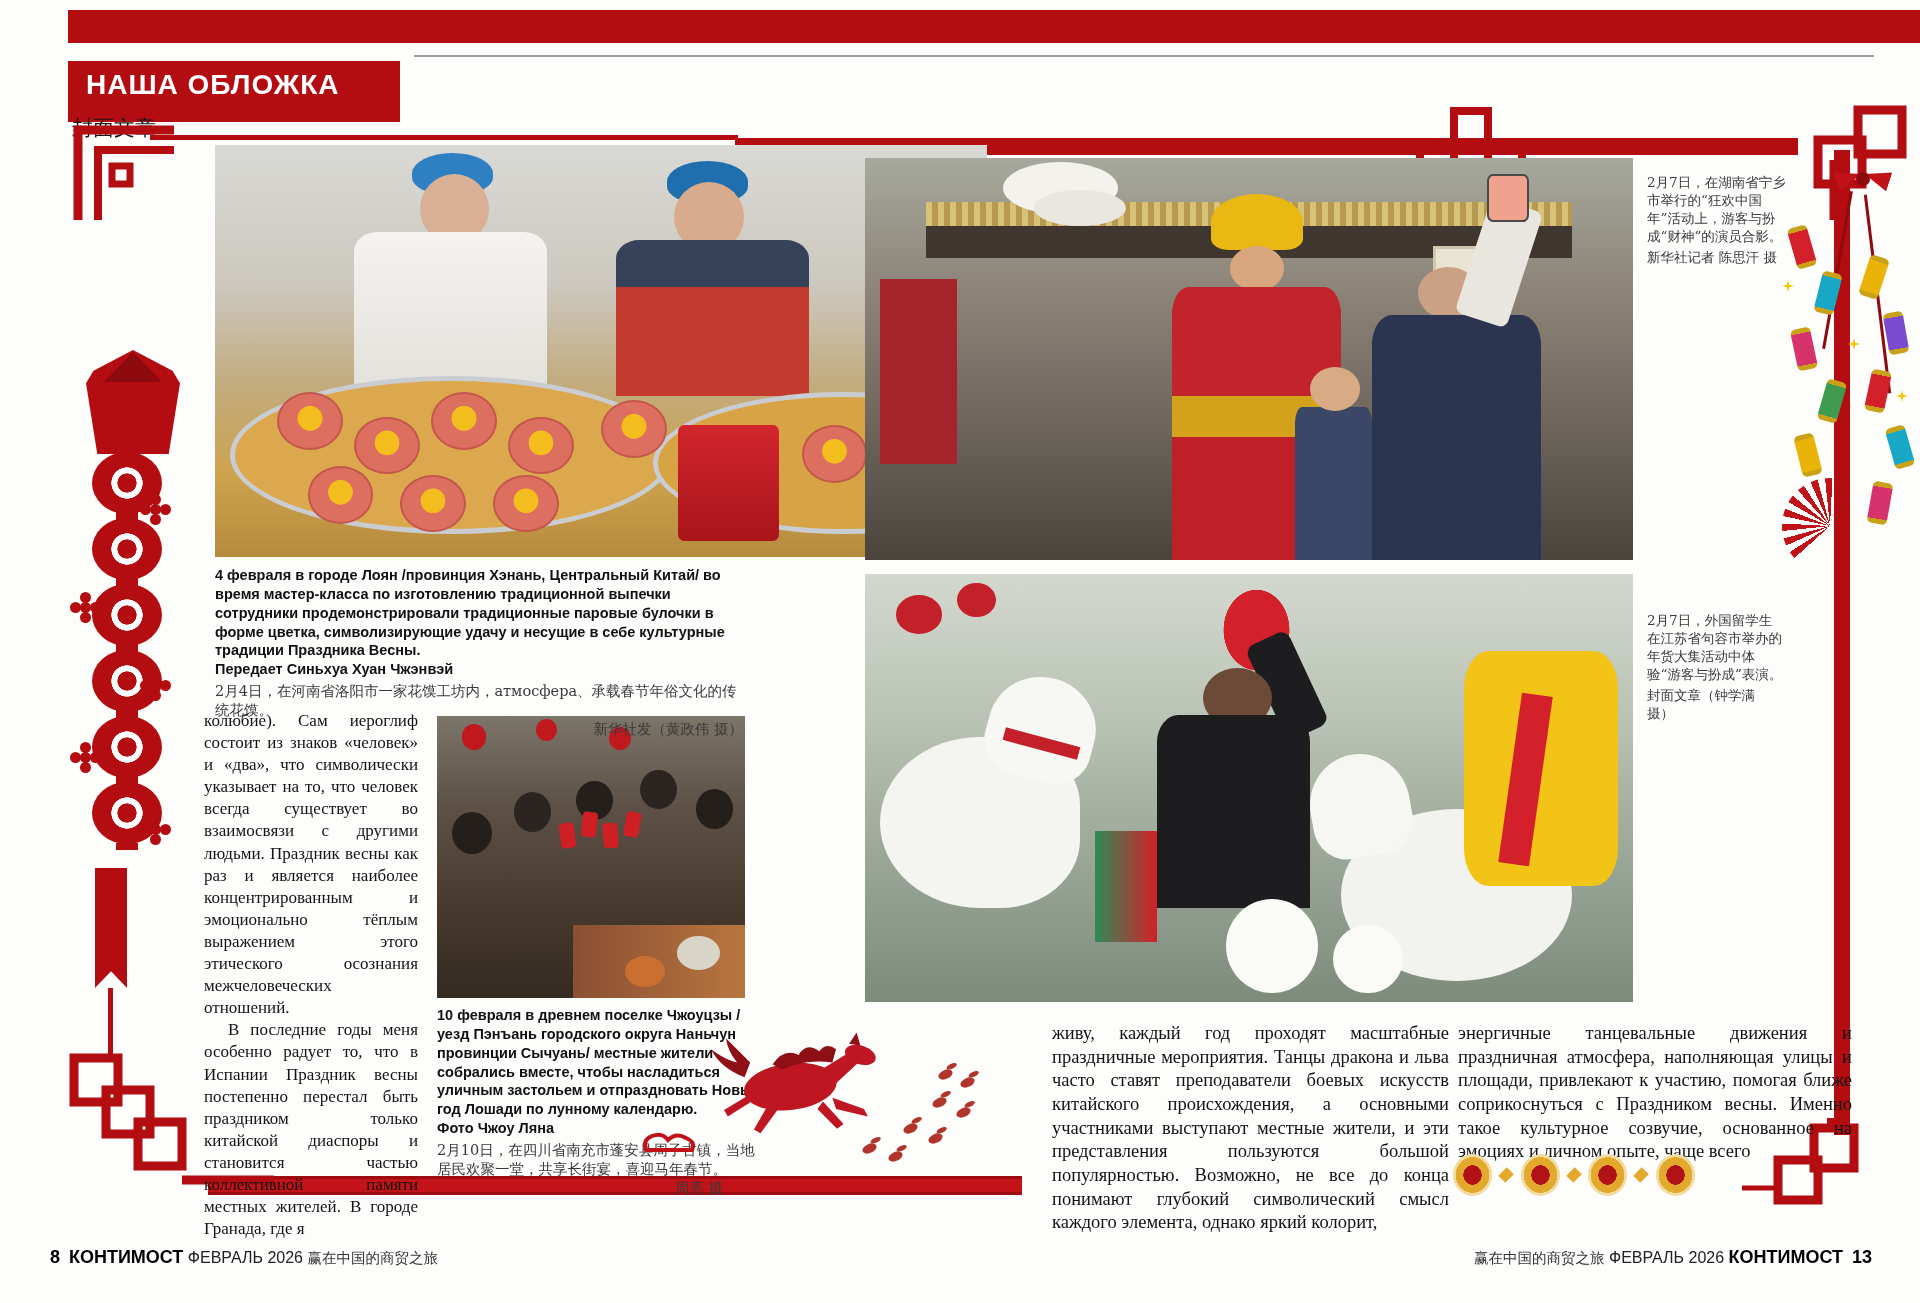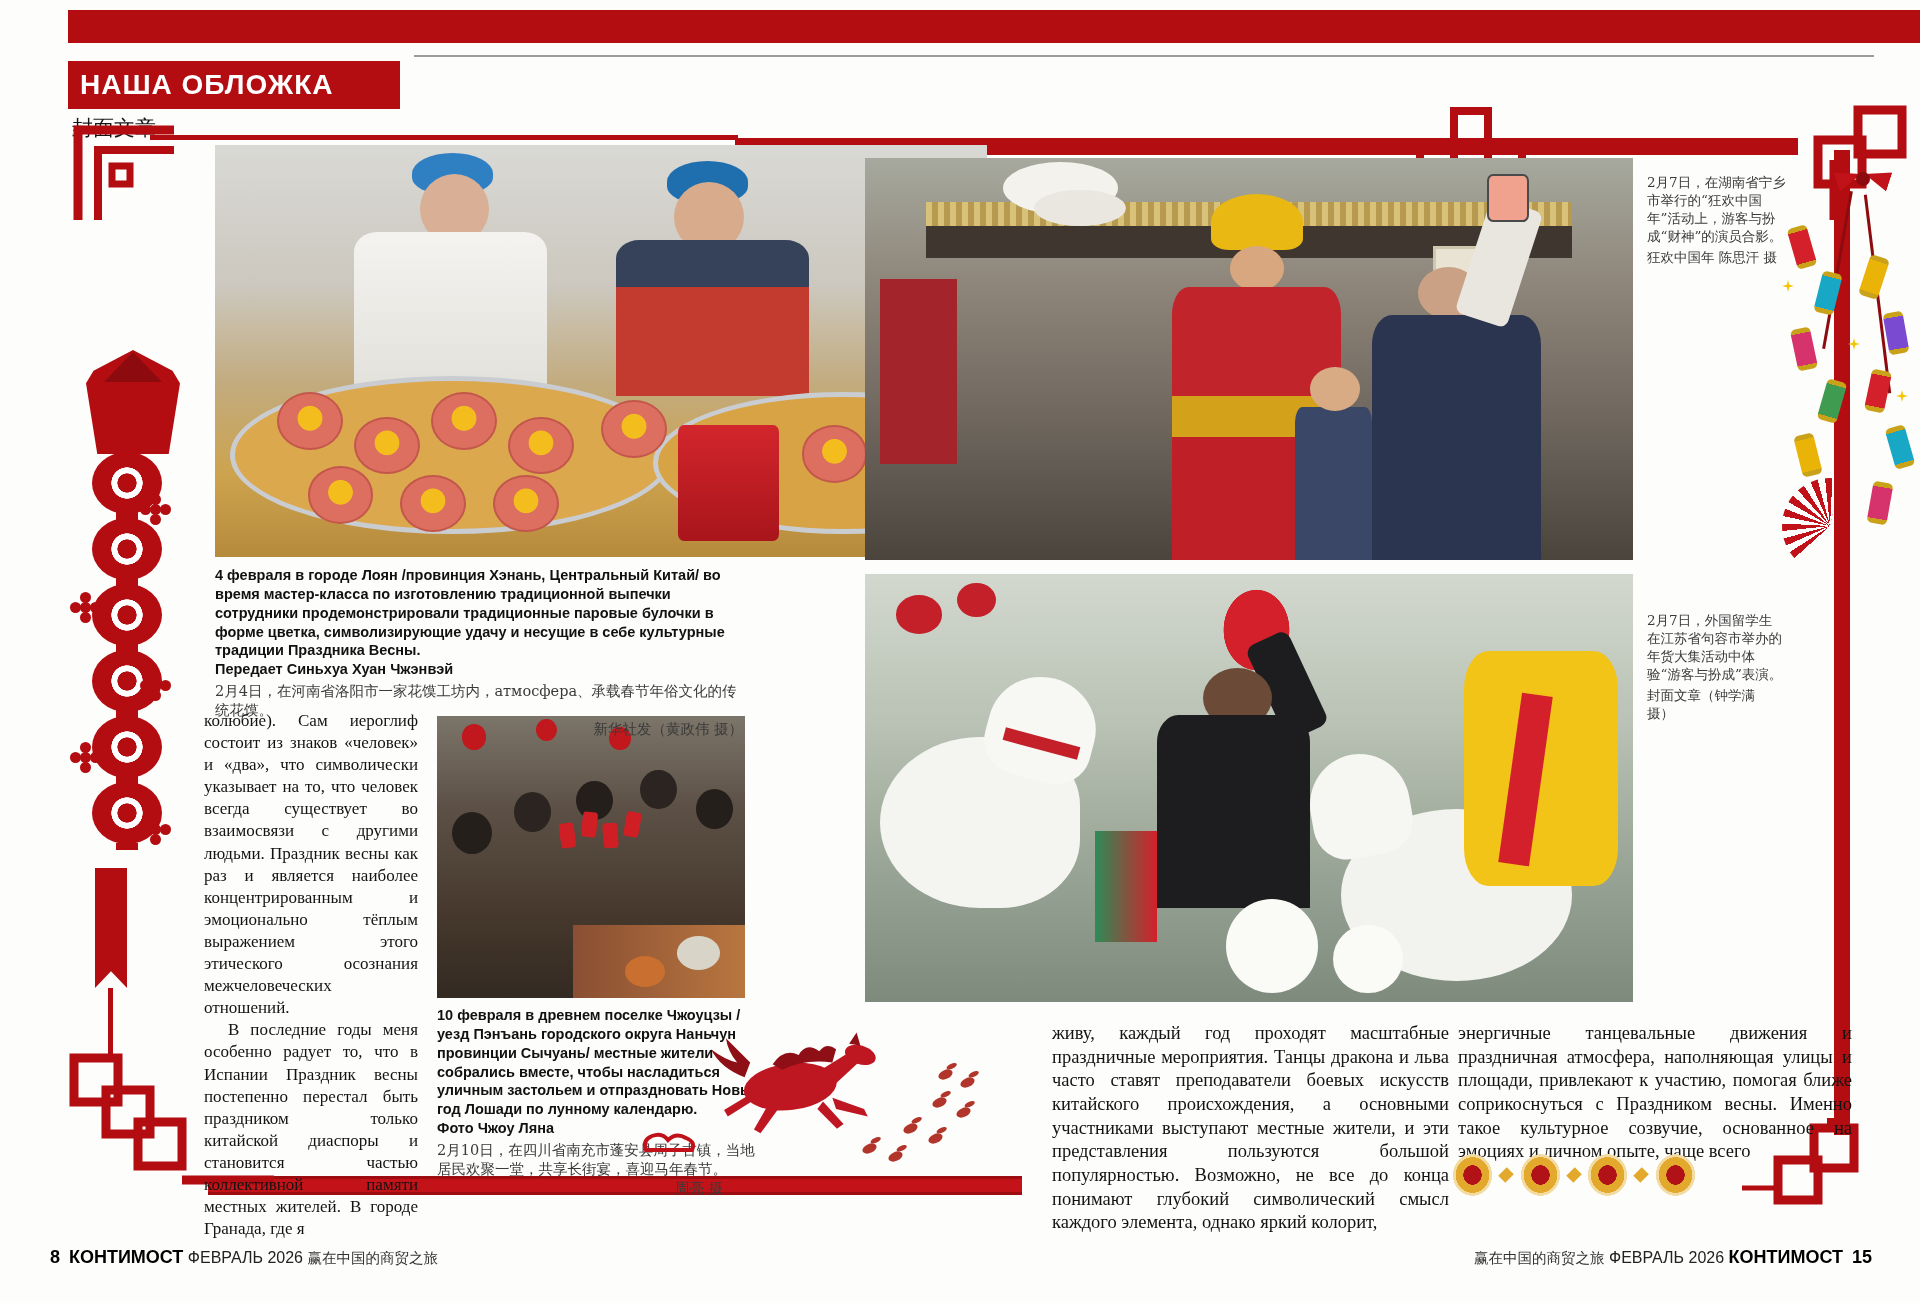--- a/index.html
+++ b/index.html
@@ -1,22 +1,22 @@
 <!DOCTYPE html>
 <html><head>
 <meta charset="utf-8">
 <style>
   html,body{margin:0;padding:0;background:#e8e8e8;}
   .spread{position:relative;width:1920px;height:1303px;background:#fdfdfc;overflow:hidden;
           font-family:"Liberation Sans",sans-serif;color:#111;}
   .abs{position:absolute;}
   
   .topbar{left:68px;top:10px;width:1852px;height:33px;background:#b30d11;}
-  .title-block{left:68px;top:61px;width:332px;height:48px;background:#b30d11;color:#fff;
-               font-size:28px;font-weight:bold;line-height:48px;padding-left:12px;letter-spacing:1px;box-sizing:border-box;}
+  .title-block{left:68px;top:61px;width:332px;height:61px;background:#b30d11;color:#fff;
+               font-size:28px;font-weight:bold;line-height:48px;padding-left:18px;letter-spacing:1px;box-sizing:border-box;}
   .zh-sub{left:72px;top:114px;font-size:21px;color:#151515;}
   .header-rule{left:414px;top:55px;width:1460px;height:2px;background:#9b9b9b;}
   
   .red{background:#b30d11;}
   .thin-line-left{left:150px;top:135px;width:588px;height:5px;}
   .thick-bar-right{left:735px;top:138px;width:1063px;height:17px;}
   .right-vbar{left:1834px;top:150px;width:16px;height:985px;}
   .bottom-bar-left{left:208px;top:1176px;width:814px;height:19px;
       background:linear-gradient(180deg,#9c0c10 0 15%,#c41318 15% 85%,#9c0c10 85% 100%);}
   .banner-line{left:108px;top:988px;width:5px;height:70px;}
@@ -249,21 +249,21 @@
 
   <div class="cap" style="left:437px;top:1006px;width:326px">
     <div class="ru">10 февраля в древнем поселке Чжоуцзы /уезд Пэнъань городского округа Наньчун провинции Сычуань/ местные жители собрались вместе, чтобы насладиться уличным застольем и отпраздновать Новый год Лошади по лунному календарю.</div>
     <div class="ru">Фото Чжоу Ляна</div>
     <div class="zh">2月10日，在四川省南充市蓬安县周子古镇，当地居民欢聚一堂，共享长街宴，喜迎马年春节。</div>
     <div class="zh-credit" style="padding-right:40px">周亮 摄</div>
   </div>
 
   <div class="capR" style="left:1647px;top:170px;width:140px">
     <div class="zh">2月7日，在湖南省宁乡市举行的“狂欢中国年”活动上，游客与扮成“财神”的演员合影。</div>
-    <div class="zh">狂欢中国年 陈思汗 摄</div>
+    <div class="zh">新华社记者 陈思汗 摄</div>
   </div>
 
   <div class="capR" style="left:1647px;top:608px;width:138px">
     <div class="zh">2月7日，外国留学生在江苏省句容市举办的年货大集活动中体验“游客与扮成”表演。</div>
     <div class="zh">封面文章（钟学满 摄）</div>
   </div>
 
   <div class="bodycol col-a">
     <p>колюбие). Сам иероглиф состоит из знаков «человек» и «два», что символически указывает на то, что человек всегда существует во взаимосвязи с другими людьми. Праздник весны как раз и является наиболее концентрированным и эмоционально тёплым выражением этого этического осознания межчеловеческих отношений.</p>
     <p>В последние годы меня особенно радует то, что в Испании Праздник весны постепенно перестал быть праздником только китайской диаспоры и становится частью коллективной памяти местных жителей. В городе Гранада, где я</p>
@@ -308,16 +308,16 @@
   <div class="footer" style="left:50px">
     <b>8</b>&nbsp;&nbsp;<b>КОНТИМОСТ</b>
     <span>ФЕВРАЛЬ</span>
     <span>2026</span>
     <span class="zh">赢在中国的商贸之旅</span>
   </div>
   <div class="footer" style="right:48px;text-align:right">
     <span class="zh">赢在中国的商贸之旅</span>
     <span>ФЕВРАЛЬ</span>
     <span>2026</span>
-    <b>КОНТИМОСТ</b>&nbsp;&nbsp;<b>15</b>
+    <b>КОНТИМОСТ</b>&nbsp;&nbsp;<b>13</b>
   </div>
 
 </div>
 
 </body></html>

